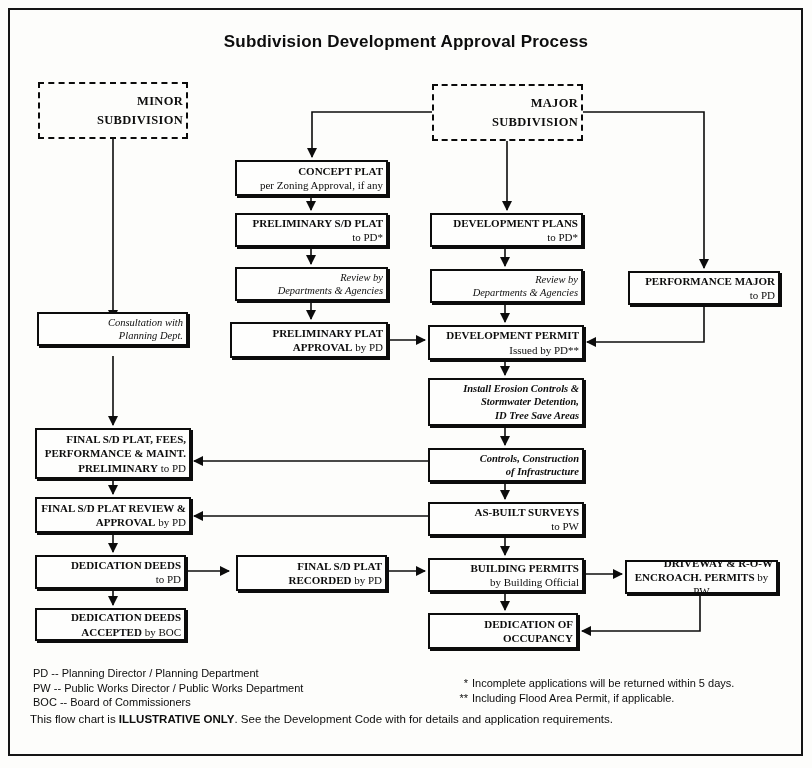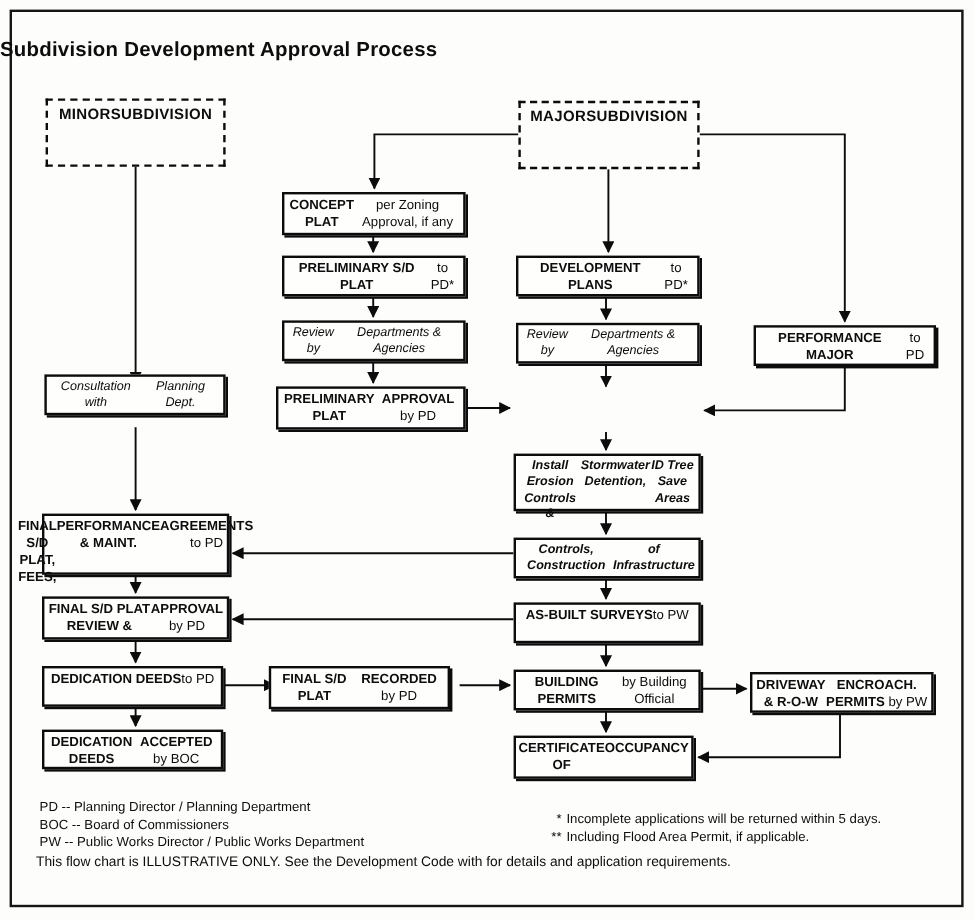--- a/index.html
+++ b/index.html
@@ -6,45 +6,45 @@
   .page{
     position:relative;width:812px;height:768px;background:#fdfdfb;
     font-family:"Liberation Sans","DejaVu Sans",sans-serif;color:#0d0d0d;
     overflow:hidden;
   }
   .frame{
     position:absolute;left:8px;top:8px;width:791px;height:744px;
     border:2px solid #151515;background:transparent;
   }
   .title{
-    position:absolute;left:0;top:32px;width:812px;text-align:left;
+    position:absolute;left:0;top:32px;width:812px;text-align:center;
     font-size:17px;font-weight:bold;letter-spacing:0.2px;
   }
   .box{
     position:absolute;box-sizing:border-box;background:#fefefd;
     border:2px solid #0c0c0c;box-shadow:2px 2px 0 0 #0c0c0c;
-    display:flex;flex-direction:row;justify-content:center;align-items:flex-start;
-    text-align:center;font-size:11px;line-height:1.28;padding:2px 3px;
+    display:flex;flex-direction:column;justify-content:center;align-items:flex-end;
+    text-align:center;font-size:11px;line-height:1.28;padding:2px 3px;font-family:Liberation Serif, serif;
   }
   .box .t{font-weight:bold;}
   .box .n{font-weight:normal;font-size:11px;}
   .box .b{font-weight:bold;}
   .box.it{font-style:italic;font-size:10.5px;}
   .box.itb{font-style:italic;font-weight:bold;font-size:10.5px;}
   .box.dashed{
     border:2px dashed #0c0c0c;box-shadow:none;background:#fdfdfb;
     font-size:12.5px;font-weight:bold;letter-spacing:0.3px;line-height:1.45;
   }
   .conn{position:absolute;left:0;top:0;width:812px;height:768px;pointer-events:none;}
   .legend{position:absolute;left:33px;top:666px;font-size:11px;line-height:14.5px;}
   .notes{position:absolute;left:450px;top:676px;font-size:11px;line-height:14.5px;}
   .notes .row{display:flex;}
   .notes .mark{width:18px;text-align:right;padding-right:4px;}
   .footer{position:absolute;left:30px;top:713px;font-size:11.5px;}
-  .footer .b{font-weight:normal;}
+  .footer .b{font-weight:bold;}
 </style>
 </head>
 <body>
 
 <div class="page">
   <div class="frame"></div>
 
   <div class="title">Subdivision Development Approval Process</div>
 
   <svg class="conn" width="812" height="768" viewBox="0 0 812 768" xmlns="http://www.w3.org/2000/svg">
@@ -110,20 +110,24 @@
   </div>
 
   <div class="box" style="left:430px;top:213px;width:153px;height:34px">
     <div class="t">DEVELOPMENT PLANS</div>
     <div class="n">to PD*</div>
   </div>
   <div class="box it" style="left:430px;top:269px;width:153px;height:34px">
     <div>Review by</div>
     <div>Departments &amp; Agencies</div>
   </div>
+  <div class="box" style="left:428px;top:325px;width:156px;height:35px">
+    <div class="t">DEVELOPMENT PERMIT</div>
+    <div class="n">Issued by PD**</div>
+  </div>
   <div class="box" style="left:628px;top:271px;width:152px;height:34px">
     <div class="t">PERFORMANCE MAJOR</div>
     <div class="n">to PD</div>
   </div>
 
   <div class="box it" style="left:37px;top:312px;width:151px;height:34px">
     <div>Consultation with</div>
     <div>Planning Dept.</div>
   </div>
 
@@ -133,61 +137,61 @@
     <div>ID Tree Save Areas</div>
   </div>
   <div class="box itb" style="left:428px;top:448px;width:156px;height:34px">
     <div>Controls, Construction</div>
     <div>of Infrastructure</div>
   </div>
 
   <div class="box" style="left:35px;top:428px;width:156px;height:51px">
     <div class="t">FINAL S/D PLAT, FEES,</div>
     <div class="t">PERFORMANCE &amp; MAINT.</div>
-    <div><span class="b">AGREEMENTS</span><span> to PD</span></div>
+    <div><span class="b">PRELIMINARY</span><span> to PD</span></div>
   </div>
   <div class="box" style="left:35px;top:497px;width:156px;height:36px">
     <div class="t">FINAL S/D PLAT REVIEW &amp;</div>
     <div><span class="b">APPROVAL</span><span> by PD</span></div>
   </div>
 
   <div class="box" style="left:428px;top:502px;width:156px;height:34px">
     <div class="t">AS-BUILT SURVEYS</div>
     <div class="n">to PW</div>
   </div>
 
   <div class="box" style="left:35px;top:555px;width:151px;height:34px">
     <div class="t">DEDICATION DEEDS</div>
     <div class="n">to PD</div>
   </div>
-  <div class="box" style="left:224px;top:555px;width:151px;height:36px">
+  <div class="box" style="left:236px;top:555px;width:151px;height:36px">
     <div class="t">FINAL S/D PLAT</div>
     <div><span class="b">RECORDED</span><span> by PD</span></div>
   </div>
   <div class="box" style="left:428px;top:558px;width:156px;height:34px">
     <div class="t">BUILDING PERMITS</div>
     <div class="n">by Building Official</div>
   </div>
   <div class="box" style="left:625px;top:560px;width:153px;height:34px">
     <div class="t">DRIVEWAY &amp; R-O-W</div>
     <div><span class="b">ENCROACH. PERMITS</span><span> by PW</span></div>
   </div>
   <div class="box" style="left:35px;top:608px;width:151px;height:33px">
     <div class="t">DEDICATION DEEDS</div>
     <div><span class="b">ACCEPTED</span><span> by BOC</span></div>
   </div>
   <div class="box" style="left:428px;top:613px;width:150px;height:36px">
-    <div class="t">CERTIFICATE OF</div>
+    <div class="t">DEDICATION OF</div>
     <div class="t">OCCUPANCY</div>
   </div>
 
   <div class="legend">
     <div>PD -- Planning Director / Planning Department</div>
+    <div>PW -- Public Works Director / Public Works Department</div>
     <div>BOC -- Board of Commissioners</div>
-    <div>PW -- Public Works Director / Public Works Department</div>
   </div>
 
   <div class="notes">
     <div class="row">
       <span class="mark">*</span>
       <span>Incomplete applications will be returned within 5 days.</span>
     </div>
     <div class="row">
       <span class="mark">**</span>
       <span>Including Flood Area Permit, if applicable.</span>

